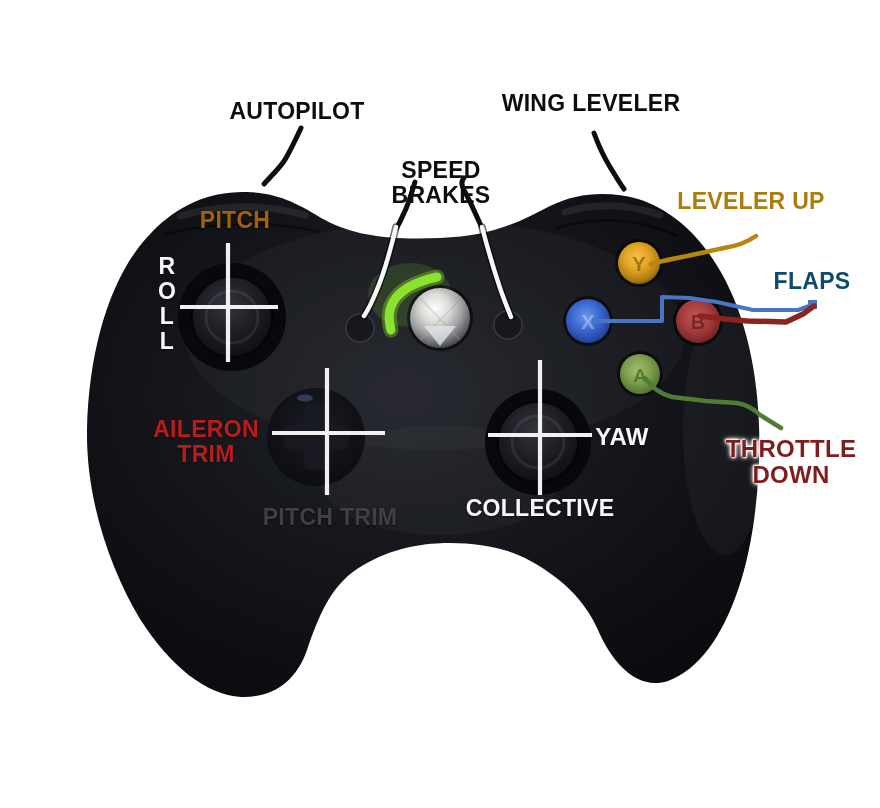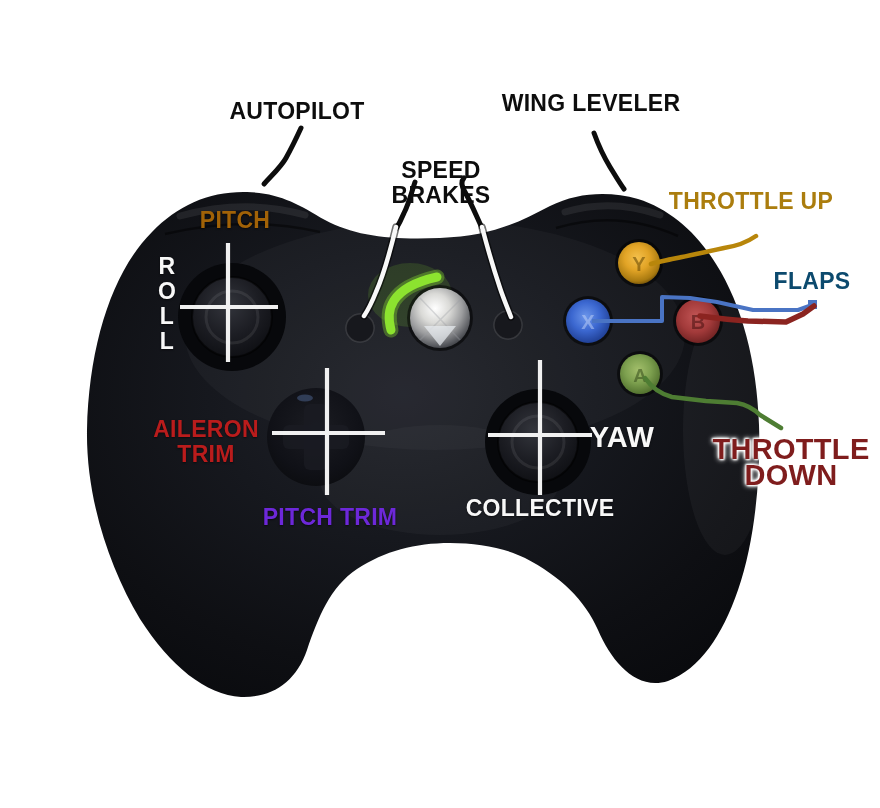--- a/index.html
+++ b/index.html
@@ -2,21 +2,21 @@
 <html><head>
 <meta charset="utf-8">
 <style>
   html,body{margin:0;padding:0;background:#ffffff;}
   #stage{position:relative;width:880px;height:808px;background:#ffffff;overflow:hidden;
          font-family:"Liberation Sans",sans-serif;}
   #gamepad-svg{position:absolute;left:0;top:0;}
   .lbl{position:absolute;transform:translate(-50%,-50%);font-weight:bold;
        text-align:center;white-space:nowrap;letter-spacing:.3px;line-height:25px;
        font-size:23px;}
-  .lbl.big{font-size:29px;line-height:26px;text-align:center;}
+  .lbl.big{font-size:24px;line-height:26px;text-align:center;}
   .white-lbl{text-shadow:0 1px 2px rgba(0,0,0,.55);}
   .halo{text-shadow:0 0 3px #fff,0 0 5px #fff,0 0 6px #fff,1px 1px 2px #fff,-1px -1px 2px #fff;}
   .stack span{display:block;}
 </style>
 </head>
 <body>
 
 <div id="stage">
 
   <svg id="gamepad-svg" width="880" height="808" viewBox="0 0 880 808">
@@ -179,21 +179,21 @@
 
   <div class="lbl" style="left: 297px; top: 111px; color: rgb(13, 13, 13);">AUTOPILOT</div>
 
   <div class="lbl stack" style="left: 441px; top: 147px; color: rgb(13, 13, 13); margin-top: 36px;">
     <span>SPEED</span>
     <span>BRAKES</span>
   </div>
 
   <div class="lbl" style="left: 591px; top: 103px; color: rgb(13, 13, 13);">WING LEVELER</div>
 
-  <div class="lbl" style="left: 751px; top: 201px; color: rgb(171, 125, 14);">THROTTLE UP</div>
+  <div class="lbl" style="left: 751px; top: 201px; color: rgb(171, 125, 14);">LEVELER UP</div>
 
   <div class="lbl" style="left: 812px; top: 281px; color: #0c4a6e;">FLAPS</div>
 
   <div class="lbl big stack halo" style="left: 791px; top: 462px; color: #7f1d1d;">
     <span>THROTTLE</span>
     <span>DOWN</span>
   </div>
 
   <div class="lbl white-lbl" style="left: 235px; top: 220px; color: #a16207;">PITCH</div>
 
@@ -202,19 +202,19 @@
     <span>O</span>
     <span>L</span>
     <span>L</span>
   </div>
 
   <div class="lbl white-lbl stack" style="left: 206px; top: 442px; color: #b91c1c;">
     <span>AILERON</span>
     <span>TRIM</span>
   </div>
 
-  <div class="lbl white-lbl" style="left: 330px; top: 517px; color: #6d28d9; text-align: center;">PITCH TRIM</div>
+  <div class="lbl white-lbl" style="left: 330px; top: 517px; color: #404040; text-align: center;">PITCH TRIM</div>
 
   <div class="lbl white-lbl big" style="left: 622px; top: 437px; color: rgb(248, 248, 248);">YAW</div>
 
   <div class="lbl white-lbl" style="left: 540px; top: 508px; color: rgb(248, 248, 248);">COLLECTIVE</div>
 
 </div>
 
 </body></html>

